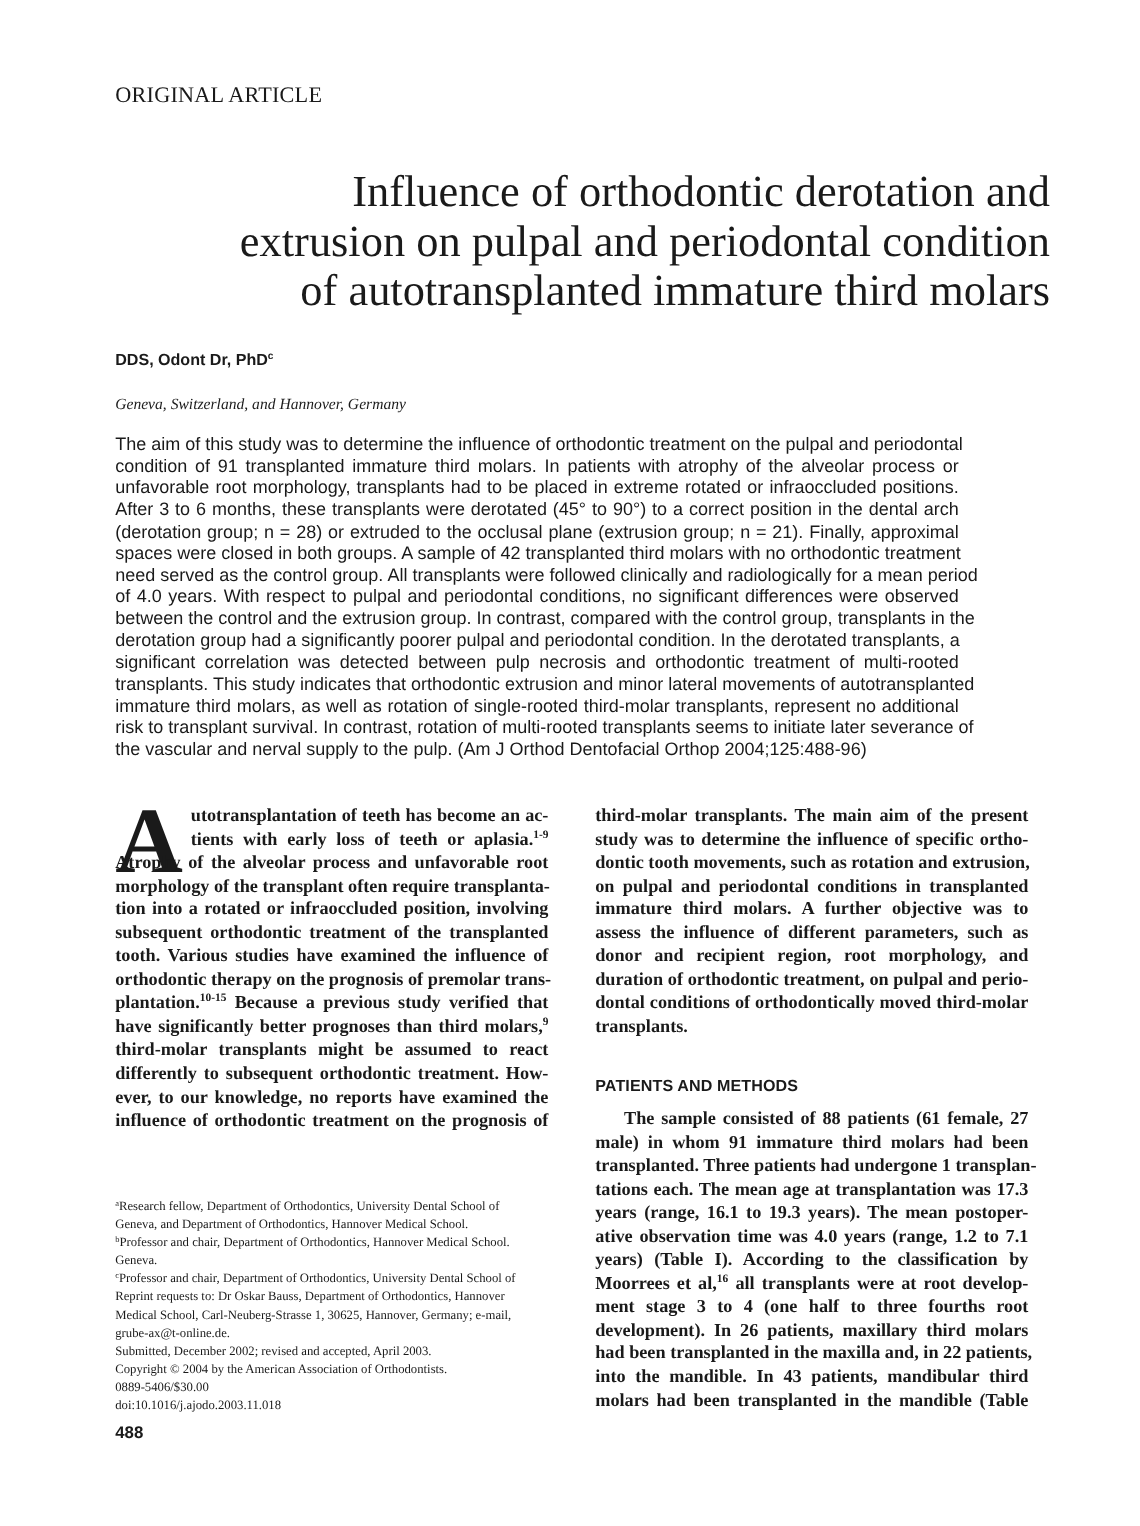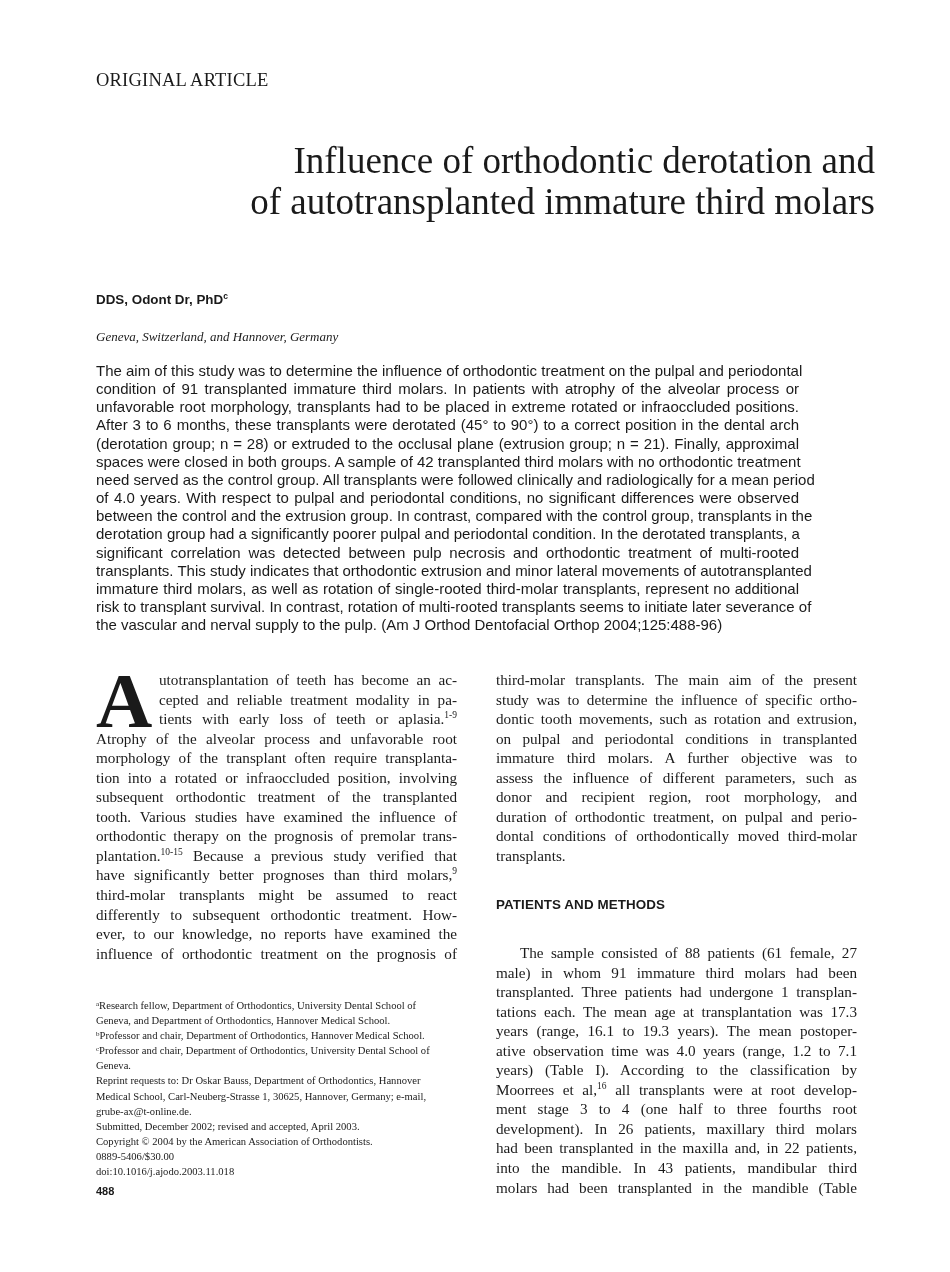--- a/index.html
+++ b/index.html
@@ -25,21 +25,21 @@
     font-family: "Liberation Serif", serif; font-style: italic; font-size: 13px;
   }
   .abstract {
     position: absolute; left: 96px; top: 362px; width: 703px;
     font-family: "Liberation Sans", sans-serif; font-size: 15px; line-height: 18.15px;
   }
   .abstract span.line { display: block; text-align: justify; text-align-last: justify; white-space: nowrap; }
   .abstract span.line.last { text-align-last: left; }
   .col {
     position: absolute; top: 670px; width: 361px;
-    font-family: "Liberation Serif", serif; font-size: 15.2px; line-height: 19.55px;
+    font-family: "Liberation Serif", serif; font-size: 15.2px; line-height: 19.55px; font-weight: bold;
   }
   .col-left { left: 96px; }
   .col-right { left: 496px; }
   .col span.line { display: block; text-align: justify; text-align-last: justify; white-space: nowrap; }
   .col span.line.last { text-align-last: left; }
   .col sup { font-size: 9.5px; vertical-align: 6px; line-height: 0; }
   .dropcap {
     position: absolute; left: 96px; top: 662px;
     font-family: "Liberation Serif", serif; font-weight: bold; font-size: 78px; line-height: 78px;
   }
@@ -49,34 +49,35 @@
     font-family: "Liberation Sans", sans-serif; font-weight: bold; font-size: 13.4px; letter-spacing: 0.1px;
   }
   .footnotes {
     position: absolute; left: 96px; top: 998px; width: 362px;
     font-family: "Liberation Serif", serif; font-size: 10.6px; line-height: 15.1px;
   }
   .footnotes span.line { display: block; white-space: nowrap; }
   .footnotes sup { font-size: 7px; vertical-align: 3px; line-height: 0; }
   .page-number {
     position: absolute; left: 96px; top: 1185px;
-    font-family: "Liberation Sans", sans-serif; font-weight: bold; font-size: 11px;
+    font-family: "Liberation Sans", sans-serif; font-weight: bold; font-size: 14px;
   }
   .right-body { top: 923px; }
-  .right-body .first-indent { padding-left: 24px; margin-top: 20px; }
+  .right-body .first-indent { padding-left: 24px; }
 </style>
 </head>
 <body>
 
 <div class="page">
 
   <div class="section-label">ORIGINAL ARTICLE</div>
 
   <h1 class="title">
     <span>Influence of orthodontic derotation and</span>
+    <span>extrusion on pulpal and periodontal condition</span>
     <span>of autotransplanted immature third molars</span>
   </h1>
 
   <div class="authors">
     <span class="line"><span>DDS, Odont Dr, PhD</span><sup>c</sup></span>
   </div>
 
   <div class="affil">Geneva, Switzerland, and Hannover, Germany</div>
 
   <div class="abstract">
@@ -94,42 +95,41 @@
     <span class="line">transplants. This study indicates that orthodontic extrusion and minor lateral movements of autotransplanted</span>
     <span class="line">immature third molars, as well as rotation of single-rooted third-molar transplants, represent no additional</span>
     <span class="line">risk to transplant survival. In contrast, rotation of multi-rooted transplants seems to initiate later severance of</span>
     <span class="line last">the vascular and nerval supply to the pulp. (Am J Orthod Dentofacial Orthop 2004;125:488-96)</span>
   </div>
 
   <div class="dropcap">A</div>
 
   <div class="col col-left">
     <span class="line indent-first">utotransplantation of teeth has become an ac-</span>
-    <span class="line indent-first">cepted and reliable treatment modality in pa-</span>
     <span class="line indent-first"><span>tients with early loss of teeth or aplasia.</span><sup>1-9</sup></span>
     <span class="line">Atrophy of the alveolar process and unfavorable root</span>
     <span class="line">morphology of the transplant often require transplanta-</span>
     <span class="line">tion into a rotated or infraoccluded position, involving</span>
     <span class="line">subsequent orthodontic treatment of the transplanted</span>
     <span class="line">tooth. Various studies have examined the influence of</span>
     <span class="line">orthodontic therapy on the prognosis of premolar trans-</span>
     <span class="line"><span>plantation.</span><sup>10-15</sup><span> Because a previous study verified that</span></span>
     <span class="line"><span>have significantly better prognoses than third molars,</span><sup>9</sup></span>
     <span class="line">third-molar transplants might be assumed to react</span>
     <span class="line">differently to subsequent orthodontic treatment. How-</span>
     <span class="line">ever, to our knowledge, no reports have examined the</span>
     <span class="line">influence of orthodontic treatment on the prognosis of</span>
   </div>
 
   <div class="footnotes">
     <span class="line"><sup>a</sup><span>Research fellow, Department of Orthodontics, University Dental School of</span></span>
     <span class="line">Geneva, and Department of Orthodontics, Hannover Medical School.</span>
     <span class="line"><sup>b</sup><span>Professor and chair, Department of Orthodontics, Hannover Medical School.</span></span>
+    <span class="line">Geneva.</span>
     <span class="line"><sup>c</sup><span>Professor and chair, Department of Orthodontics, University Dental School of</span></span>
-    <span class="line">Geneva.</span>
     <span class="line">Reprint requests to: Dr Oskar Bauss, Department of Orthodontics, Hannover</span>
     <span class="line">Medical School, Carl-Neuberg-Strasse 1, 30625, Hannover, Germany; e-mail,</span>
     <span class="line">grube-ax@t-online.de.</span>
     <span class="line">Submitted, December 2002; revised and accepted, April 2003.</span>
     <span class="line">Copyright © 2004 by the American Association of Orthodontists.</span>
     <span class="line">0889-5406/$30.00</span>
     <span class="line">doi:10.1016/j.ajodo.2003.11.018</span>
   </div>
 
   <div class="page-number">488</div>

